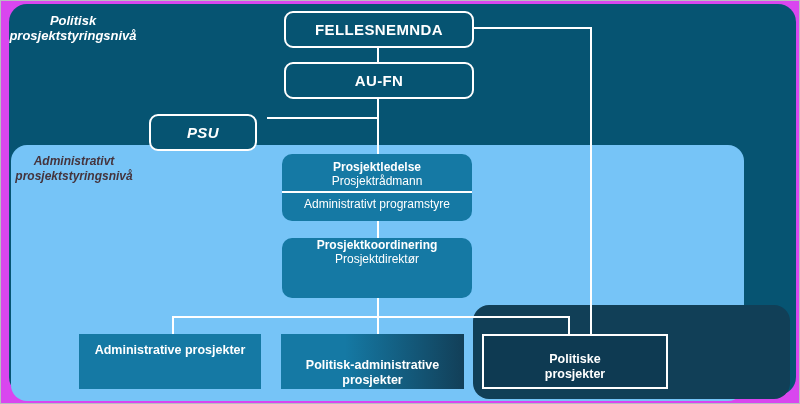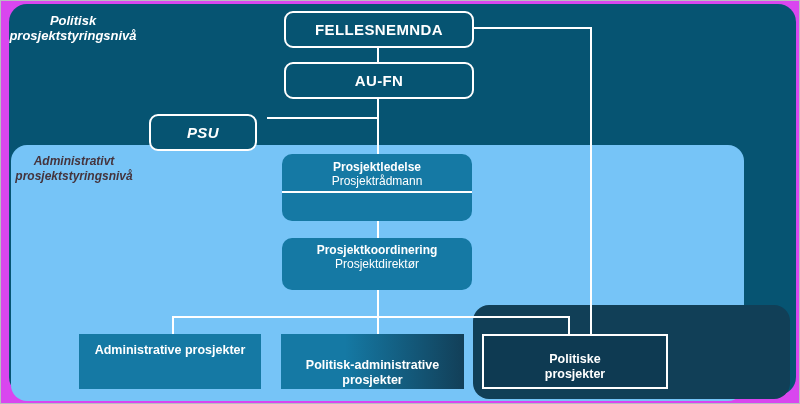--- a/index.html
+++ b/index.html
@@ -35,21 +35,21 @@
   #fellesnemnda{left:283px;top:10px;width:190px;height:37px;}
   #aufn{left:283px;top:61px;width:190px;height:37px;}
   #psu{left:148px;top:113px;width:108px;height:37px;font-style:italic;}
   
   .teal-box{background:var(--color-box_teal);border-radius:10px;color:#ffffff;text-align:center;font-size:12px;}
   #prosjektledelse{left:281px;top:153px;width:190px;height:67px;}
   #prosjektledelse .pl-top{padding-top:6px;line-height:14px;}
   #prosjektledelse .pl-title{font-weight:700;}
   #prosjektledelse .pl-divider{height:1.5px;background:#ffffff;margin-top:3px;}
   #prosjektledelse .pl-footer{margin-top:4px;line-height:14px;}
-  #prosjektkoordinering{left:281px;top:237px;width:190px;height:52px;padding-top:5px;line-height:14px;}
+  #prosjektkoordinering{left:281px;top:237px;width:190px;height:60px;line-height:14px;}
   #prosjektkoordinering .pk-title{font-weight:700;}
   
   .proj-box{border-radius:0;color:#ffffff;font-weight:700;font-size:12.5px;text-align:center;line-height:15px;}
   #admin-projects{left:78px;top:333px;width:182px;height:55px;background:var(--color-box_teal);padding-top:9px;}
   #pol-admin-projects{left:280px;top:333px;width:183px;height:55px;padding-top:24px;
     background:linear-gradient(90deg,var(--color-box_teal) 0%,var(--color-box_teal) 35%,var(--color-gradient_end) 100%);}
   #politiske-projects{left:481px;top:333px;width:186px;height:55px;padding-top:16px;
     background:var(--color-politiske_fill);border:2px solid #ffffff;}
 </style>
 </head>
@@ -87,20 +87,21 @@
   <div class="abs outline-box" id="psu">
     <span>PSU</span>
   </div>
 
   <div class="abs teal-box" id="prosjektledelse">
     <div class="pl-top">
       <div class="pl-title">Prosjektledelse</div>
       <div>Prosjektrådmann</div>
     </div>
     <div class="pl-divider"></div>
+    <div class="pl-footer">Administrativt programstyre</div>
   </div>
 
   <div class="abs teal-box" id="prosjektkoordinering">
     <div class="pk-title">Prosjektkoordinering</div>
     <div>Prosjektdirektør</div>
   </div>
 
   <div class="abs proj-box" id="admin-projects">
     <div>Administrative prosjekter</div>
   </div>

